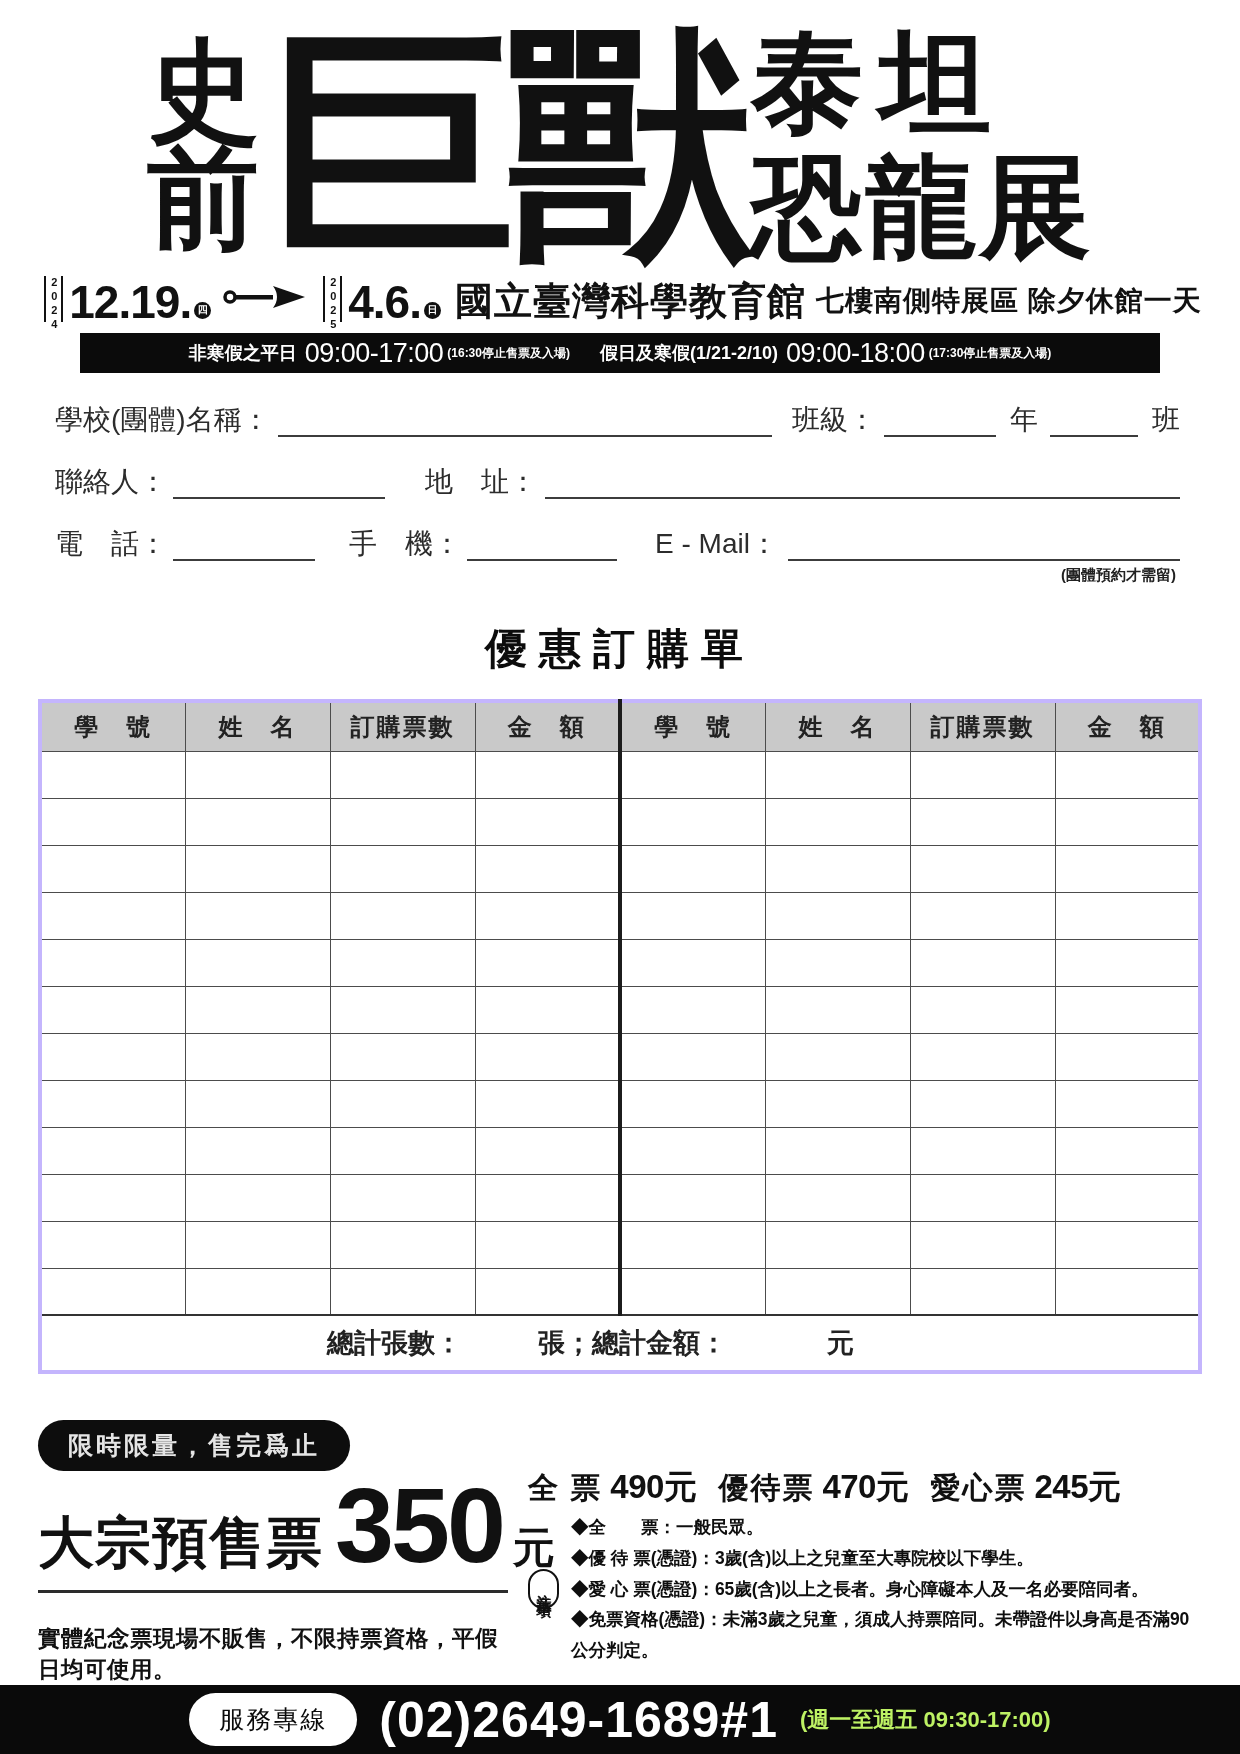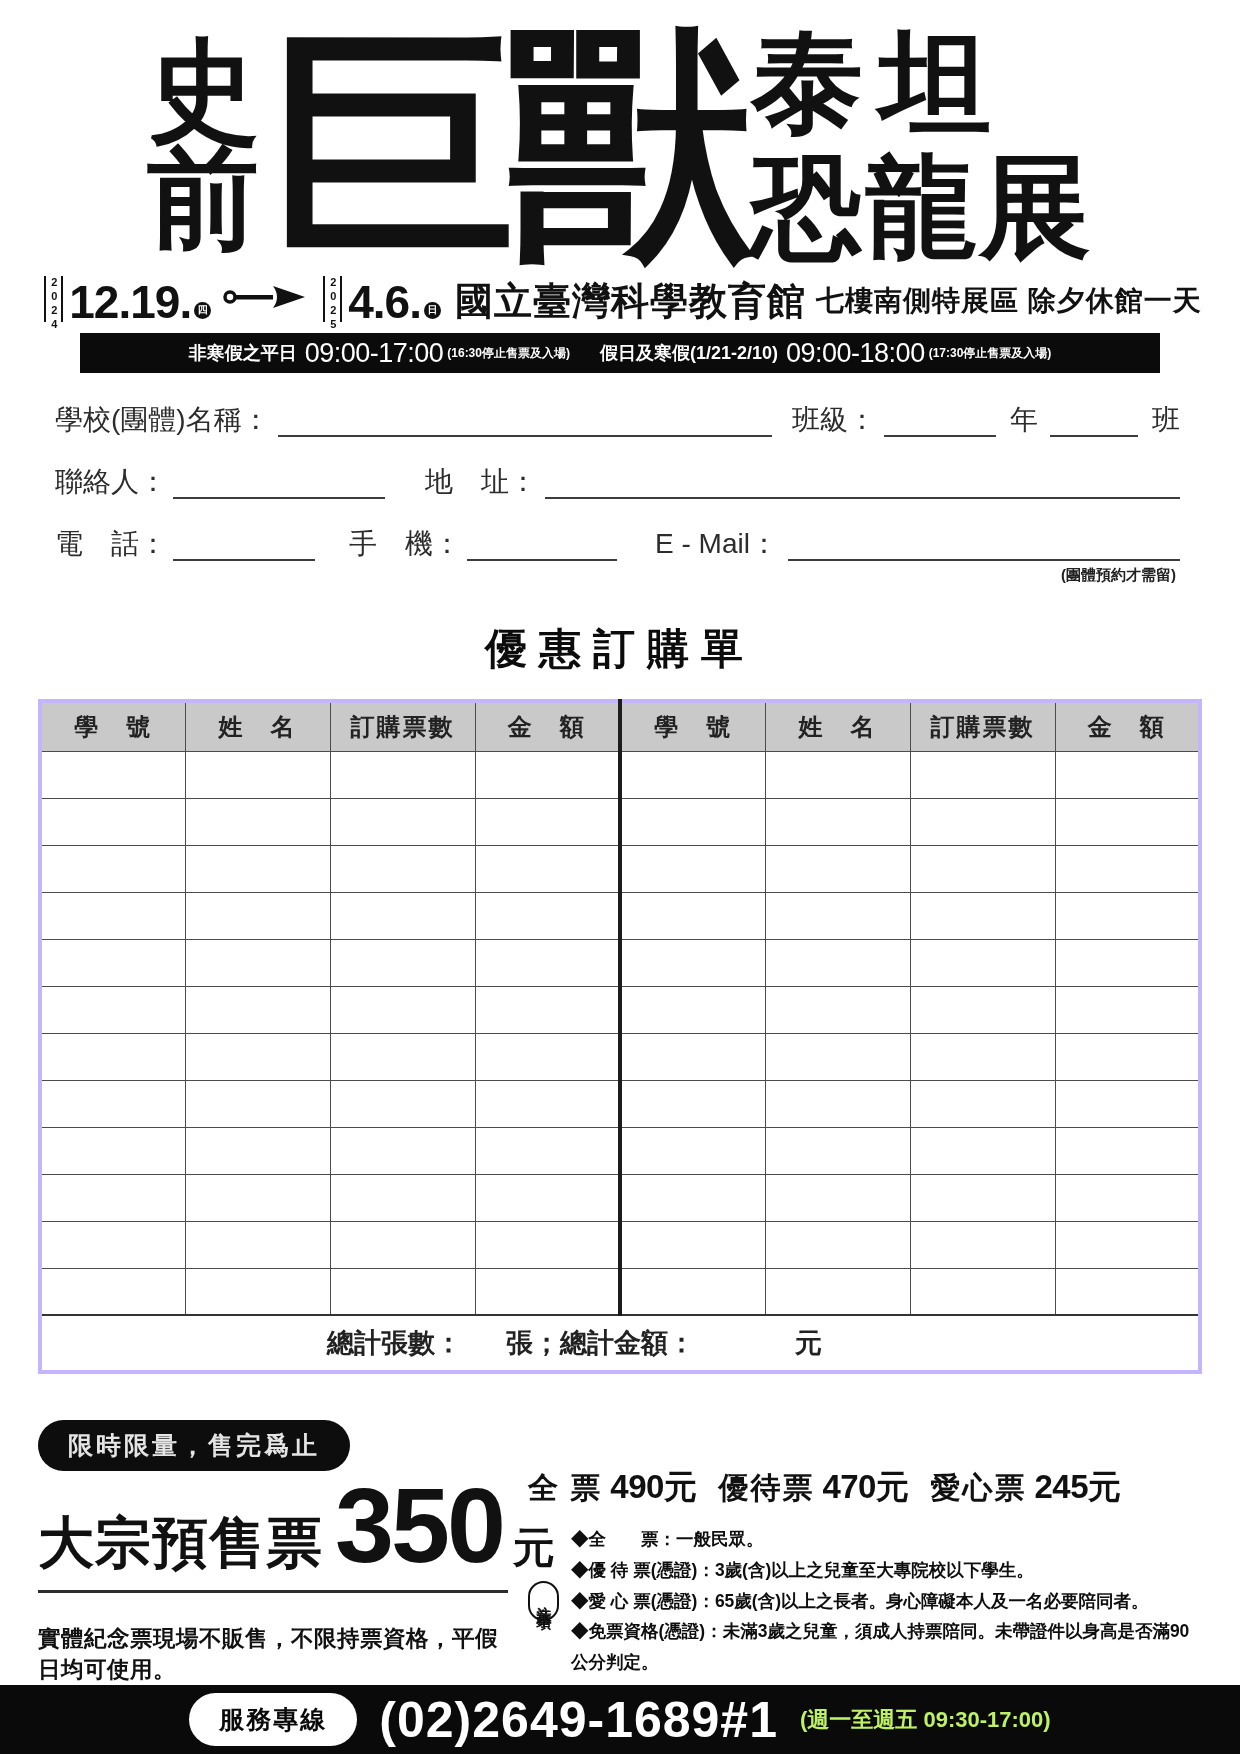--- a/index.html
+++ b/index.html
@@ -50,52 +50,52 @@
   .order-title { text-align:center; font-size:42px; font-weight:900; letter-spacing:12px; margin-top:36px; color:#0c0c0c; }
   table.order { width:1164px; margin:22px auto 0; border-collapse:collapse; border:4px solid #c4b5fd; table-layout:fixed; }
   table.order th {
     background:#c9c9c9; font-size:24px; font-weight:600; height:50px;
     border:1.5px solid #4c4c4c; color:#222; letter-spacing:2px;
   }
   table.order td { height:47px; border:1.5px solid #4c4c4c; }
   .half-divider { border-left:4px solid #1c1c1c !important; }
   tr.total-row td { height:57px; border-top:2.5px solid #333; }
   .total-flex { display:flex; align-items:center; padding-left:285px; font-size:27px; color:#222; font-weight:700; }
-  .total-mid { margin-left:44px; }
+  .total-mid { margin-left:76px; }
   .total-unit { margin-left:100px; }
   
   .bottom { display:flex; margin-top:46px; padding:0 38px; gap:20px; align-items:flex-start; }
   .promo-left { width:470px; flex-shrink:0; }
   .badge {
     display:inline-block; background:#0d0d0d; color:#e5e5e5; border-radius:26px;
     padding:9px 30px; font-size:25px; font-weight:800; letter-spacing:3px;text-align:center;
   }
   .bulk-line { display:flex; align-items:baseline; margin-top:4px; white-space:nowrap; }
   .bulk-label { font-size:56px; font-weight:900; letter-spacing:1px; }
   .bulk-price { font-size:106px; font-weight:900; letter-spacing:-3px; margin-left:12px; line-height:0.95; }
   .bulk-unit { font-size:42px; font-weight:900; margin-left:10px; }
   .promo-rule { border:none; border-top:3px solid #2c2c2c; margin:8px 0 30px; }
   .promo-note { font-size:22.5px; font-weight:800; letter-spacing:0.5px; }
   .promo-right { flex:1; padding-top:12px; }
   .prices { display:flex; align-items:baseline; gap:22px; font-weight:900; white-space:nowrap;margin-top:33px; }
   .price-item { display:flex; align-items:baseline; }
   .price-label { font-size:30px; letter-spacing:2px; }
   .price-value { font-size:33px; margin-left:8px; letter-spacing:-0.5px; }
-  .notice { display:flex; margin-top:14px; gap:12px; align-items:center; }
+  .notice { display:flex; margin-top:2px; gap:12px; align-items:center; }
   .notice-title {
     writing-mode:vertical-rl; text-orientation:upright; border:2.5px solid #111; border-radius:16px;
     padding:10px 4px; font-size:15px; font-weight:800; letter-spacing:4px; flex-shrink:0;
   }
   .notice ul { list-style:none; font-size:17.5px; font-weight:700; line-height:1.75; color:#0e0e0e; }
   
   .hotline {
     margin-top:auto; height:78px; background:#0a0a0a; display:flex; align-items:center;
     justify-content:center; gap:22px;
   }
-  .hot-pill { background:#fff; color:#0a0a0a; border-radius:999px; padding:10px 30px; font-size:25px; font-weight:700; letter-spacing:2px; }
+  .hot-pill { background:#fff; color:#0a0a0a; border-radius:999px; padding:10px 30px; font-size:25px; font-weight:400; letter-spacing:2px; }
   .hot-phone { color:#fff; font-size:50px; font-weight:900; letter-spacing:1px; }
   .hot-hours { color:#bef264; font-size:22px; font-weight:700; }
 </style>
 </head>
 <body>
 
 <div class="page">
 
   <div class="title-row">
     <div class="pre-stack">

